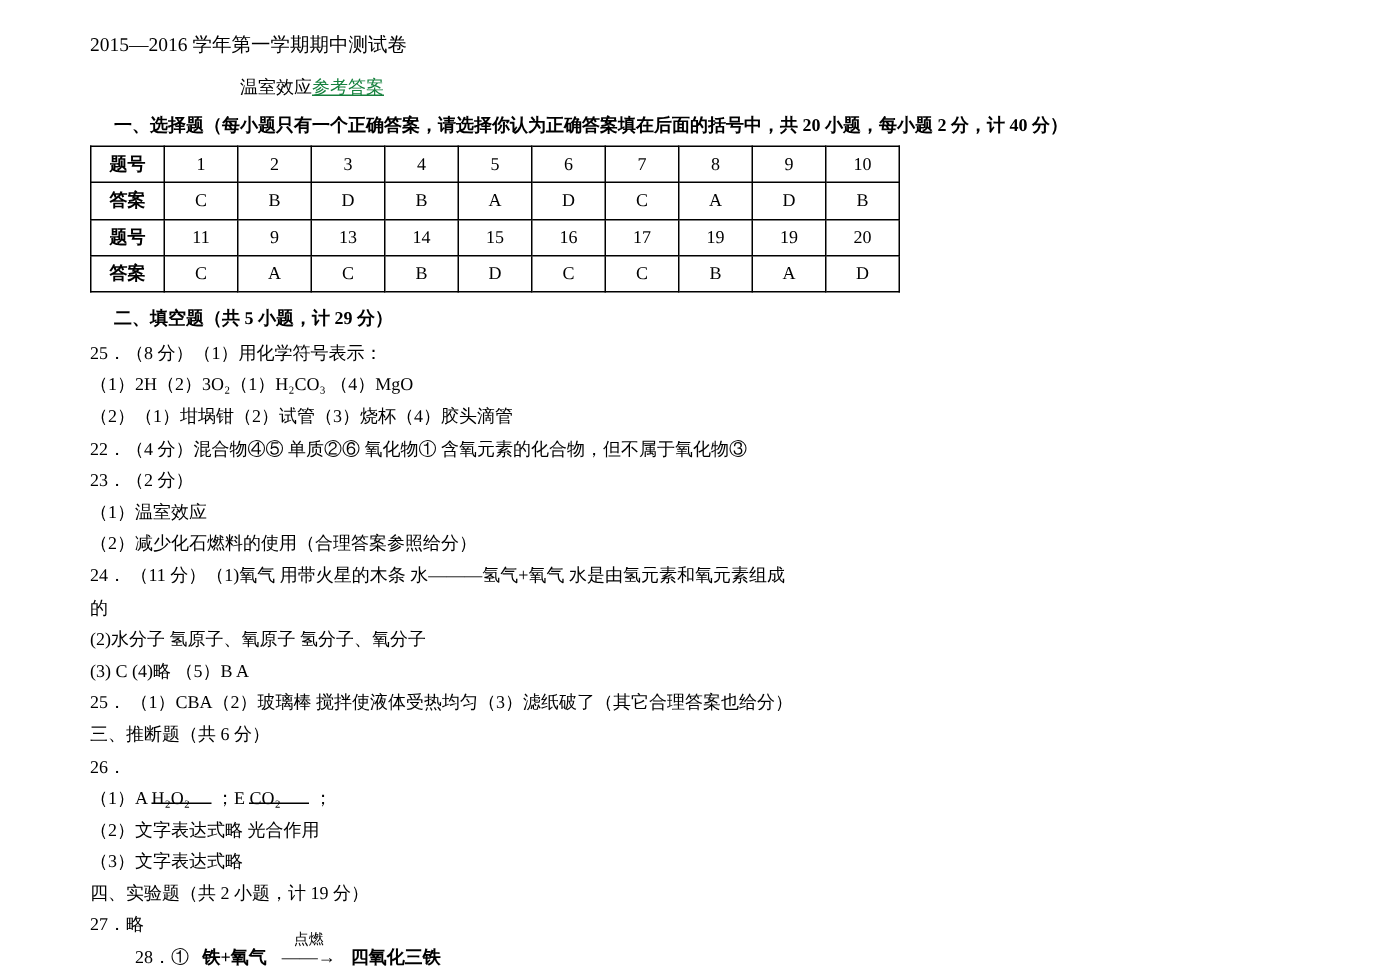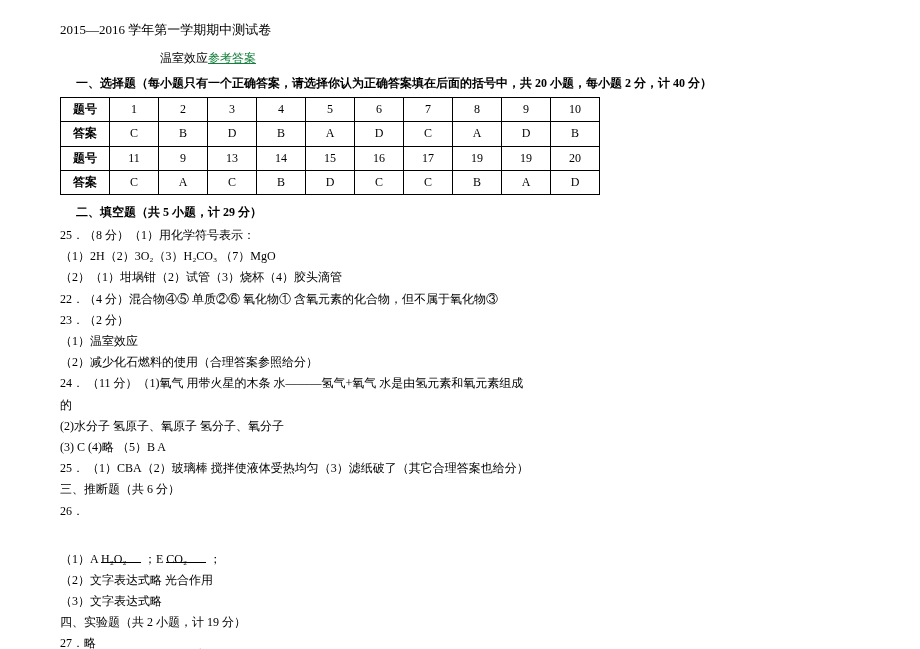--- a/index.html
+++ b/index.html
@@ -46,21 +46,20 @@
     }
     .indent2 { margin-left: 40px; }
     .indent3 { margin-left: 80px; }
     .line { margin: 2px 0; }
     .underline {
       border-bottom: 1px solid #000;
       display: inline-block;
       min-width: 40px;
       height: 1em;
       vertical-align: baseline;
-      margin-top: 27px;
     }
     .note-small {
       font-size: 10px;
     }
     .formula-row {
       margin-left: 30px;
     }
   </style>
 </head>
 <body>
@@ -125,21 +124,21 @@
     <td>C</td>
     <td>B</td>
     <td>A</td>
     <td>D</td>
   </tr>
 </tbody>
   </table>
 
 <div class="section-head">二、填空题（共 5 小题，计 29 分）</div>
 <div class="line">25．（8 分）（1）用化学符号表示：</div>
-<div class="line indent2">（1）2H（2）3O₂（3）H₂CO₃    （7）MgO</div>
+<div class="line indent2">（1）2H（2）3O₂（1）H₂CO₃    （4）MgO</div>
 <div class="line indent2">（2）（1）坩埚钳（2）试管（3）烧杯（4）胶头滴管</div>
 <div class="line">22．（4 分）混合物④⑤    单质②⑥    氧化物①    含氧元素的化合物，但不属于氧化物③</div>
 <div class="line">23．（2 分）</div>
 <div class="line indent2">（1）温室效应</div>
 <div class="line indent2">（2）减少化石燃料的使用（合理答案参照给分）</div>
 <div class="line">24． （11 分）（1)氧气    用带火星的木条    水———氢气+氧气  水是由氢元素和氧元素组成</div>
 <div class="line">的</div>
 <div class="line indent3">(2)水分子    氢原子、氧原子    氢分子、氧分子</div>
 <div class="line indent3">(3) C    (4)略    （5）B  A</div>
 <div class="line">25． （1）CBA（2）玻璃棒    搅拌使液体受热均匀（3）滤纸破了（其它合理答案也给分）</div>

